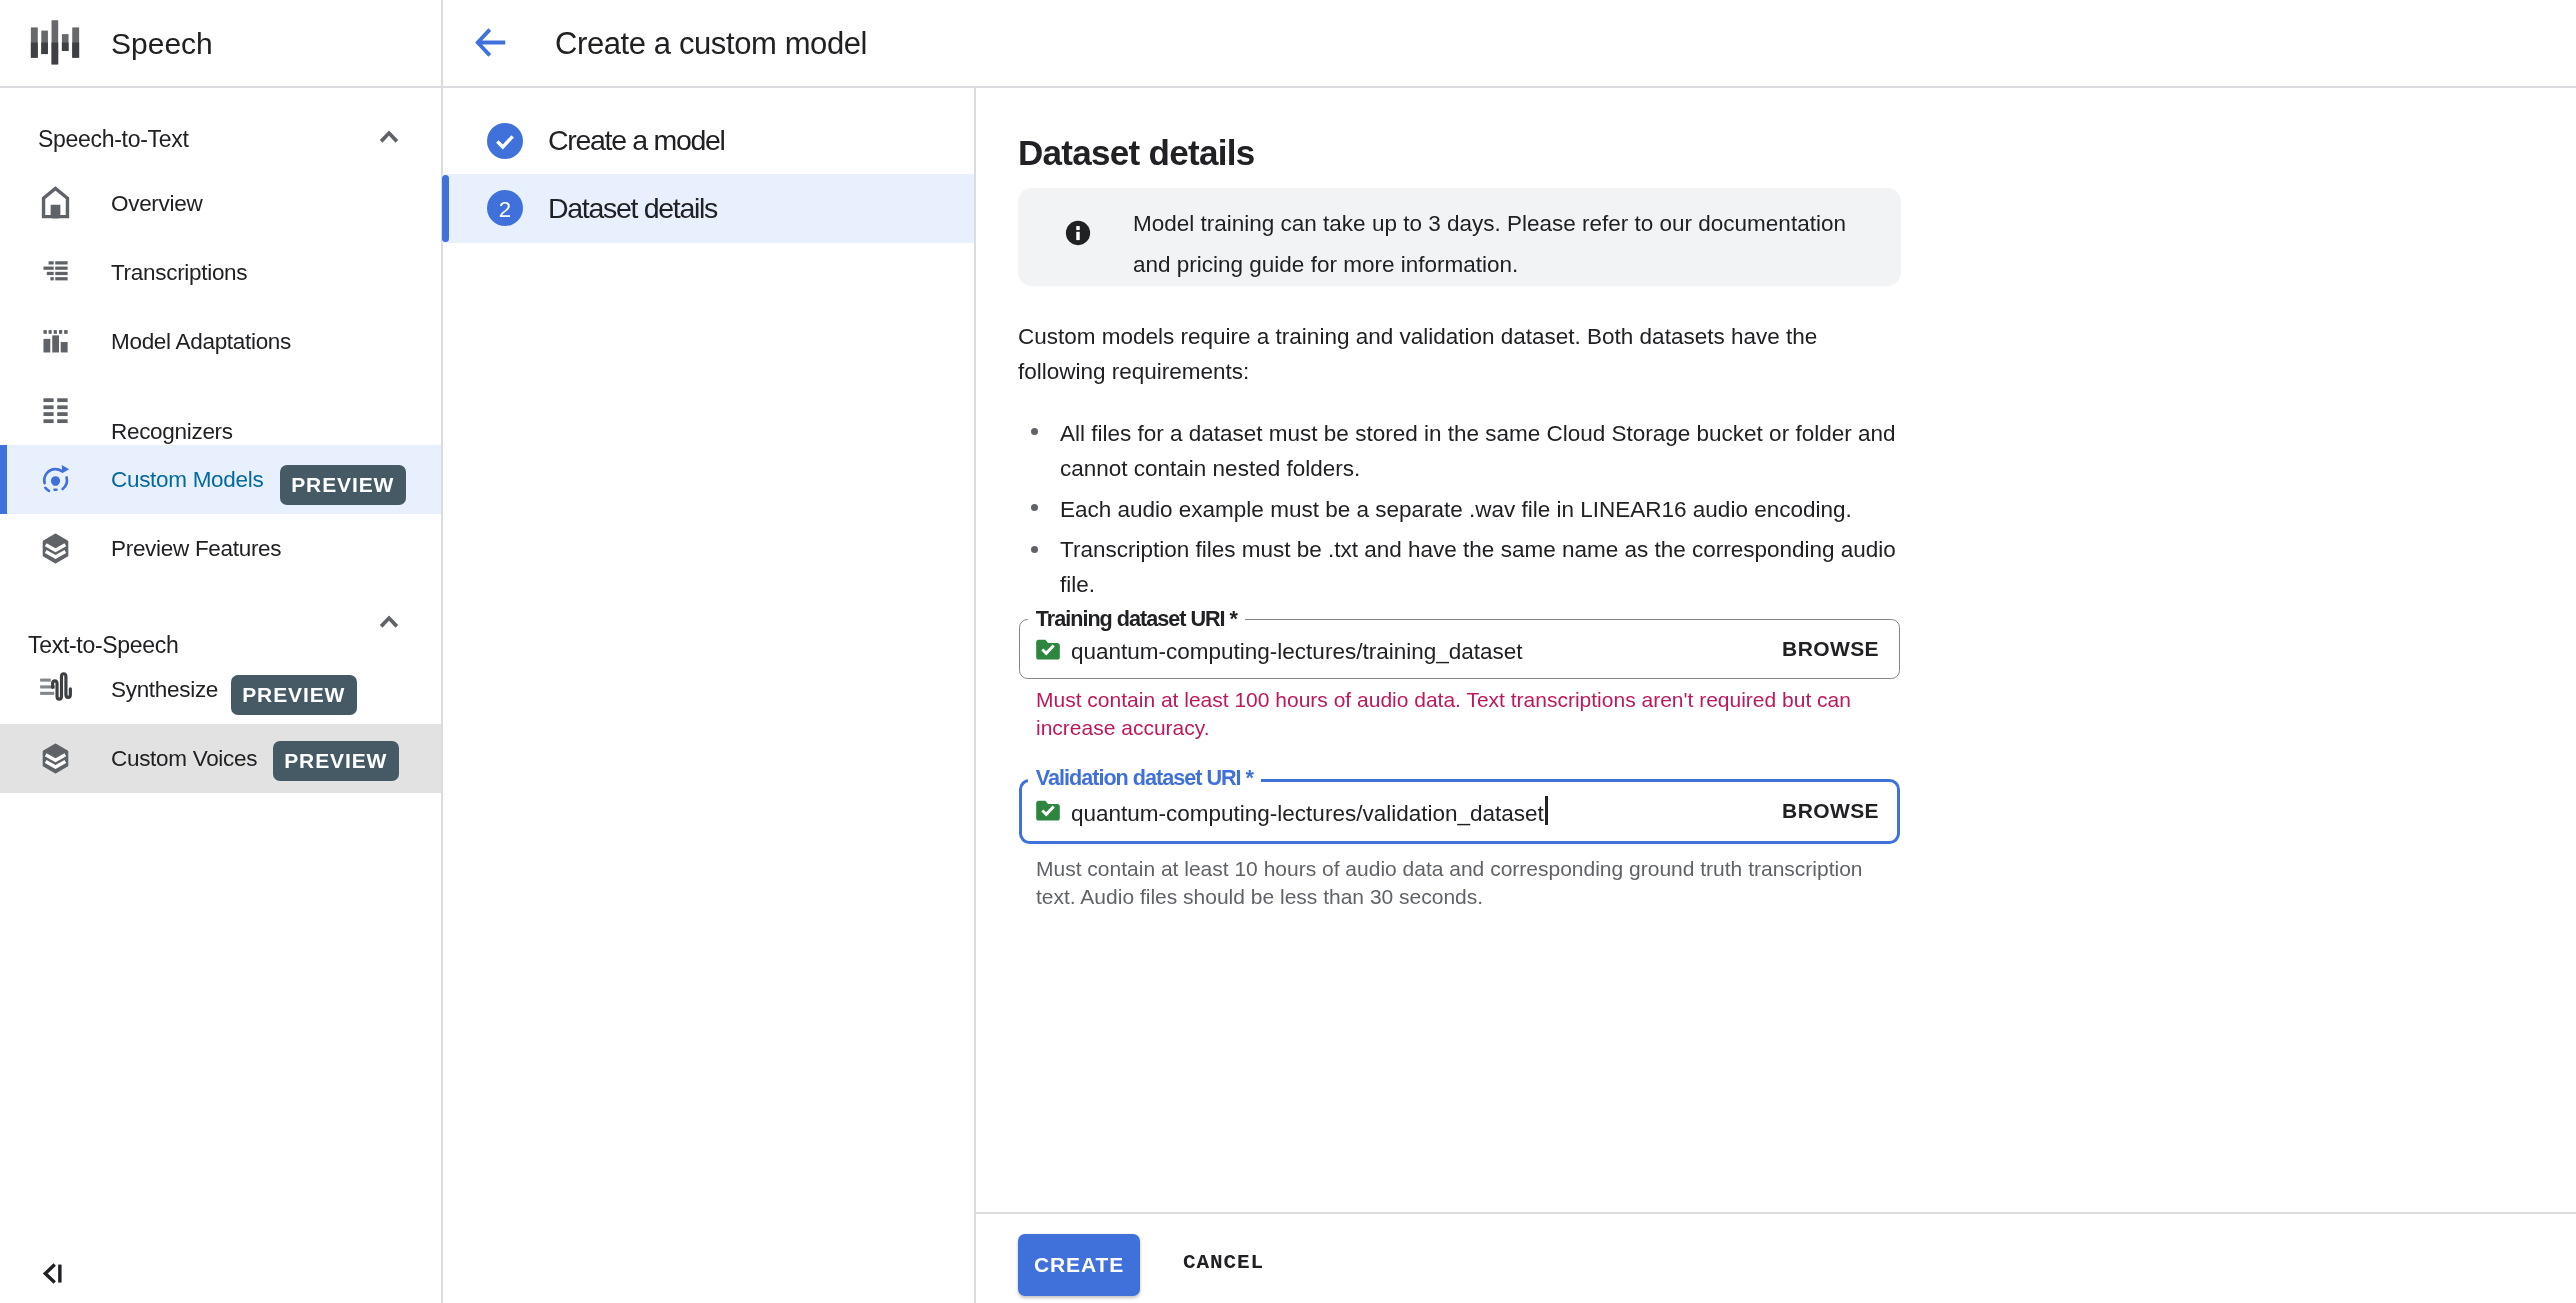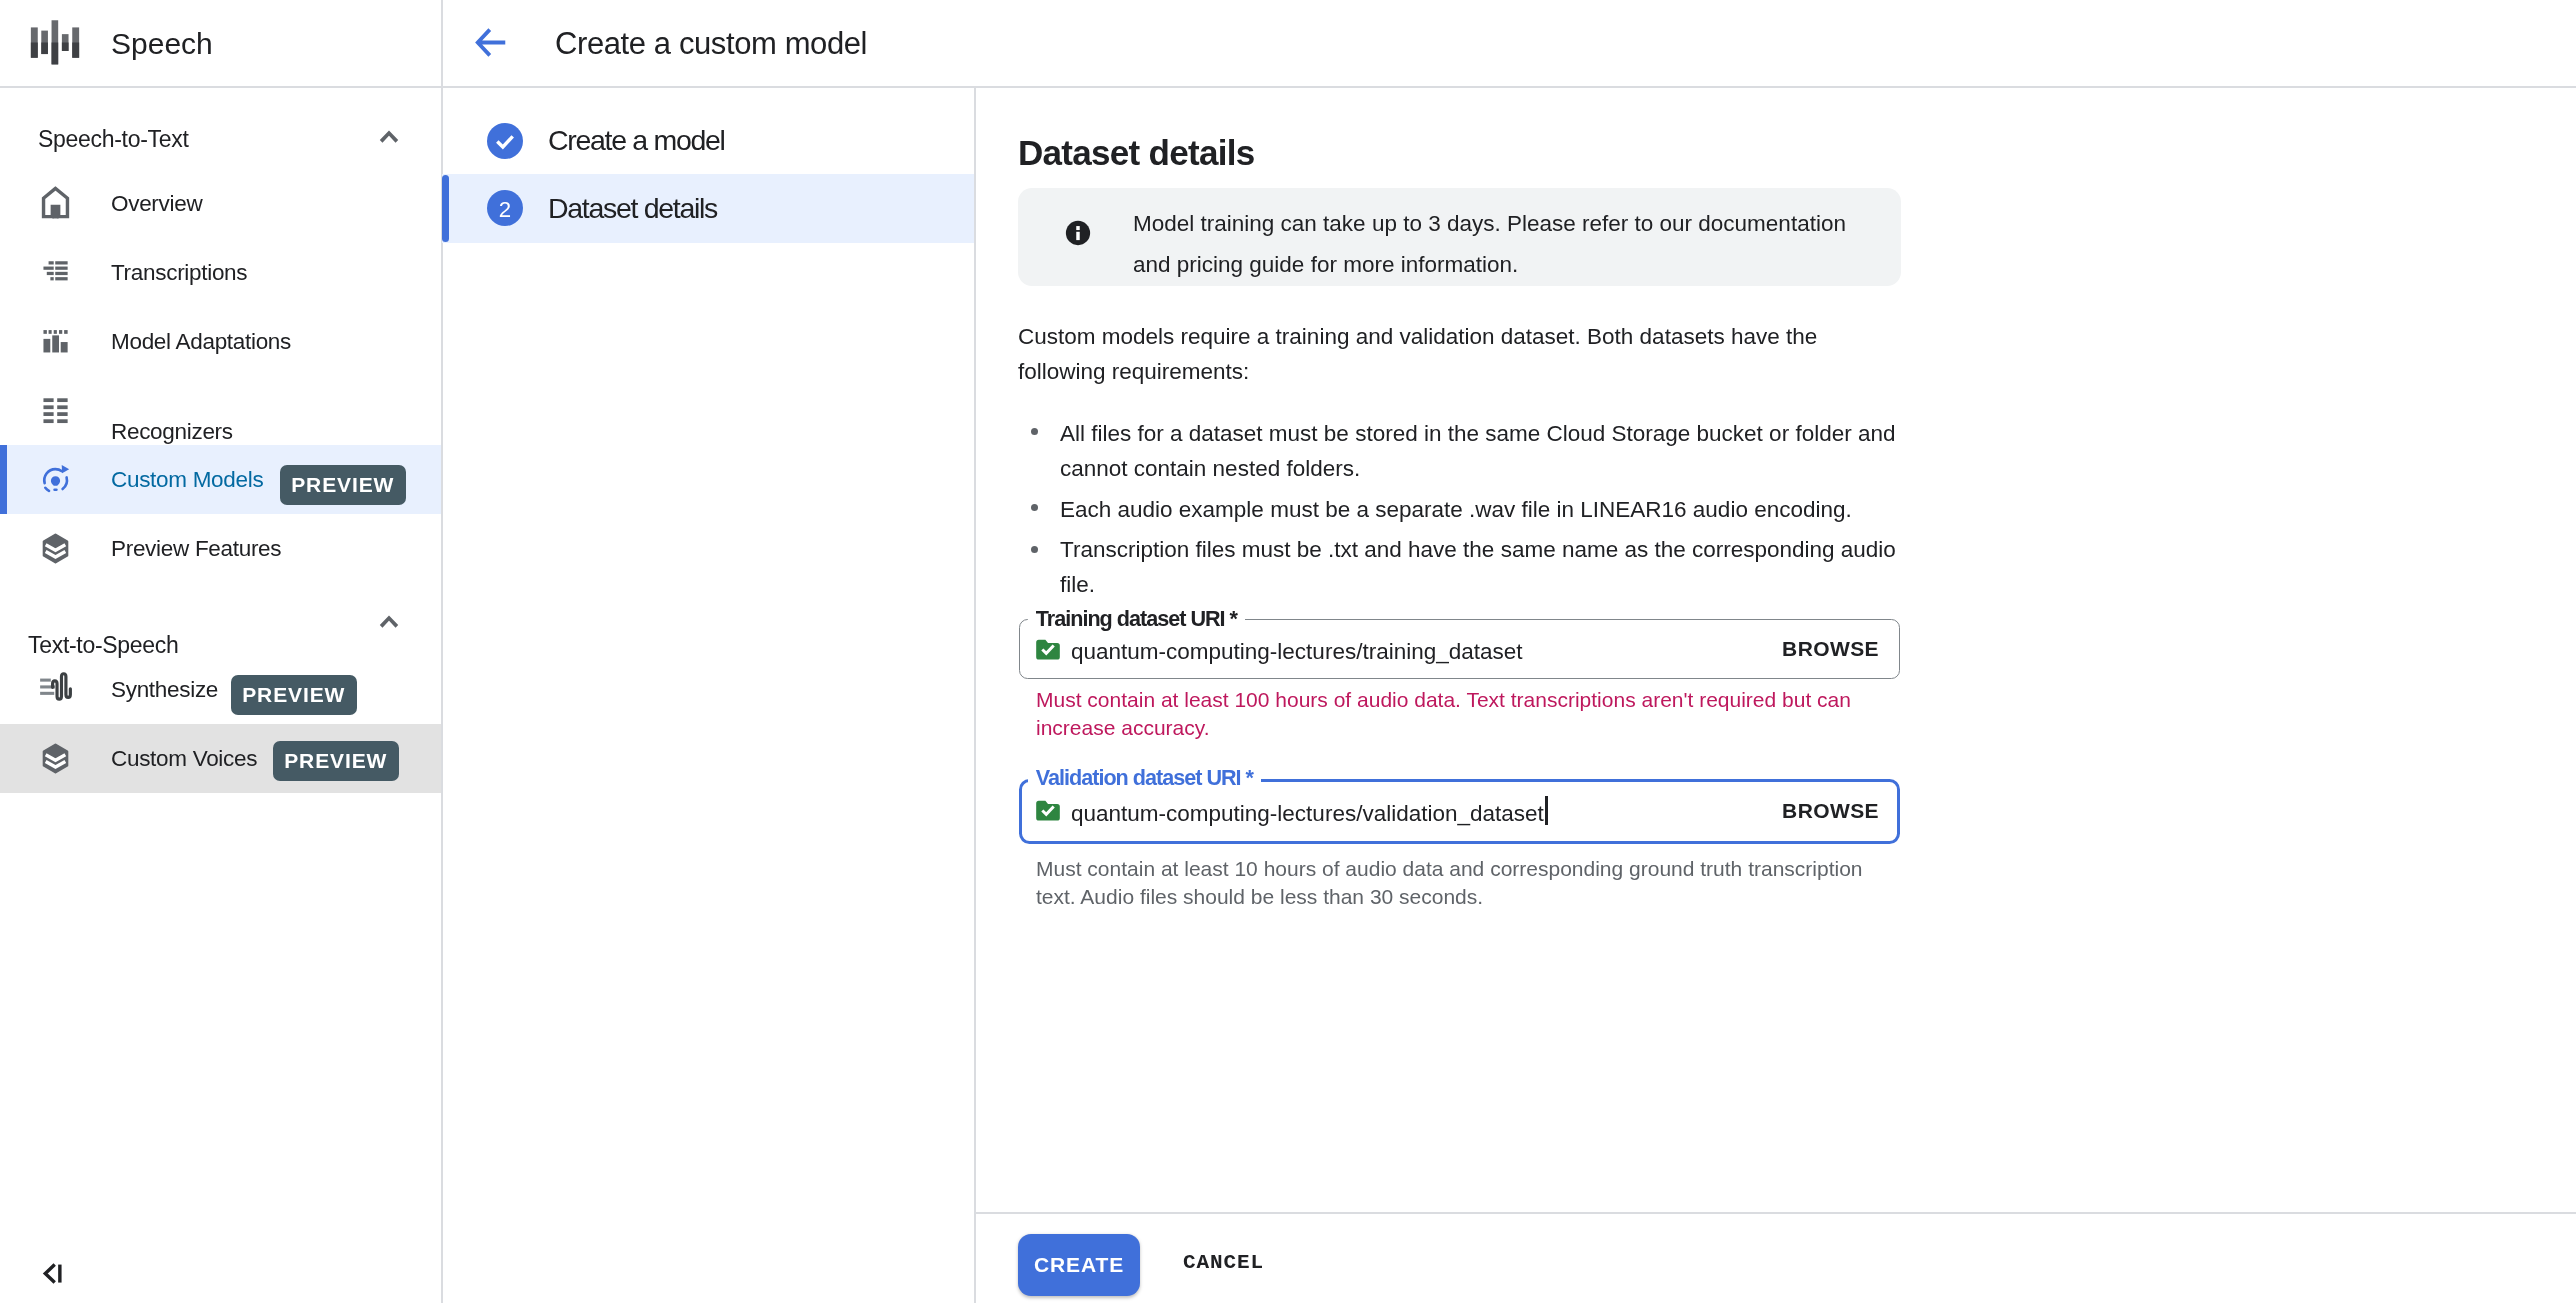--- a/index.html
+++ b/index.html
@@ -199,17 +199,17 @@
 <div class="abs nowrap" style="left:1028px; top:765px; font-size:21.6px; line-height:26px; font-weight:700; letter-spacing:-1px; background:#fff; padding:0 7.8px; color:#4070da;">Validation dataset URI *</div>
 <svg class="abs" style="left:1034px; top:796px;" width="28" height="28" viewBox="0 0 32 32">
   <path d="M2.5 8.5 a3 3 0 0 1 3-3 h7.5 l3 3.5 h10.5 a3 3 0 0 1 3 3 v13 a3 3 0 0 1 -3 3 h-21 a3 3 0 0 1 -3-3 Z" fill="#2e8540"></path>
   <path d="M9.5 16.5 L14 21 L22.5 12" fill="none" stroke="#fff" stroke-width="3.4"></path>
 </svg>
 <div class="abs" style="left:1071px; top:796px; font-size:22.5px; line-height:35px;">quantum-computing-lectures/validation_dataset<span style="display:inline-block; width:2.6px; height:28.5px; background:#202124; vertical-align:-3.5px; margin-left:1.7px;"></span></div>
 <div class="abs" style="left:1767px; top:798px; width:112px; text-align:right; font-size:21px; line-height:26px; font-weight:700; letter-spacing:0.4px;">BROWSE</div>
 <div class="abs nowrap" style="left:1036px; top:855px; font-size:21px; line-height:28px; color:#5f6368;">Must contain at least 10 hours of audio data and corresponding ground truth transcription<br>text. Audio files should be less than 30 seconds.</div>
 
 <div class="hline" style="left:976px; top:1212px; width:1600px;"></div>
-<div class="abs" style="left:1018px; top:1234px; width:122px; height:62px; background:#4070da; border-radius:13px; color:#fff; font-size:21px; font-weight:700; letter-spacing:0.9px; text-align:center; line-height:62px; box-shadow:0 1.7px 3.5px rgba(0,0,0,0.25);">CREATE</div>
+<div class="abs" style="left:1018px; top:1234px; width:122px; height:62px; background:#4070da; border-radius:7px; color:#fff; font-size:21px; font-weight:700; letter-spacing:0.9px; text-align:center; line-height:62px; box-shadow:0 1.7px 3.5px rgba(0,0,0,0.25);">CREATE</div>
 <div class="abs" style="left:1183px; top:1251px; font-size:21px; font-weight:700; letter-spacing:0.9px;font-family:Liberation Mono, monospace;">CANCEL</div>
 
 </div>
 
 
 </body></html>

